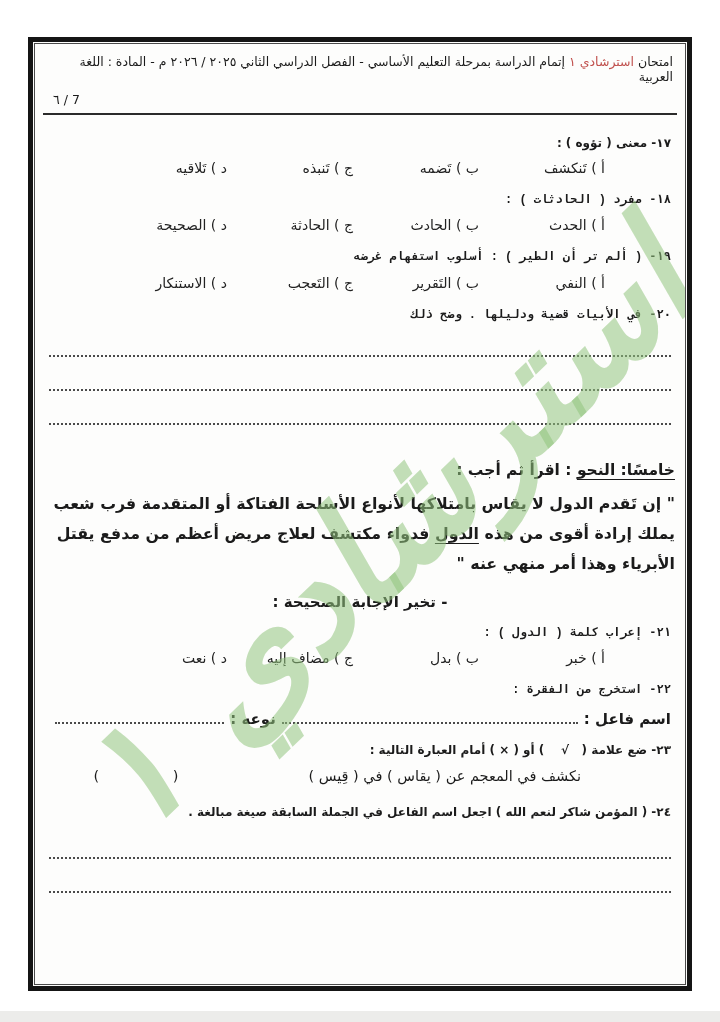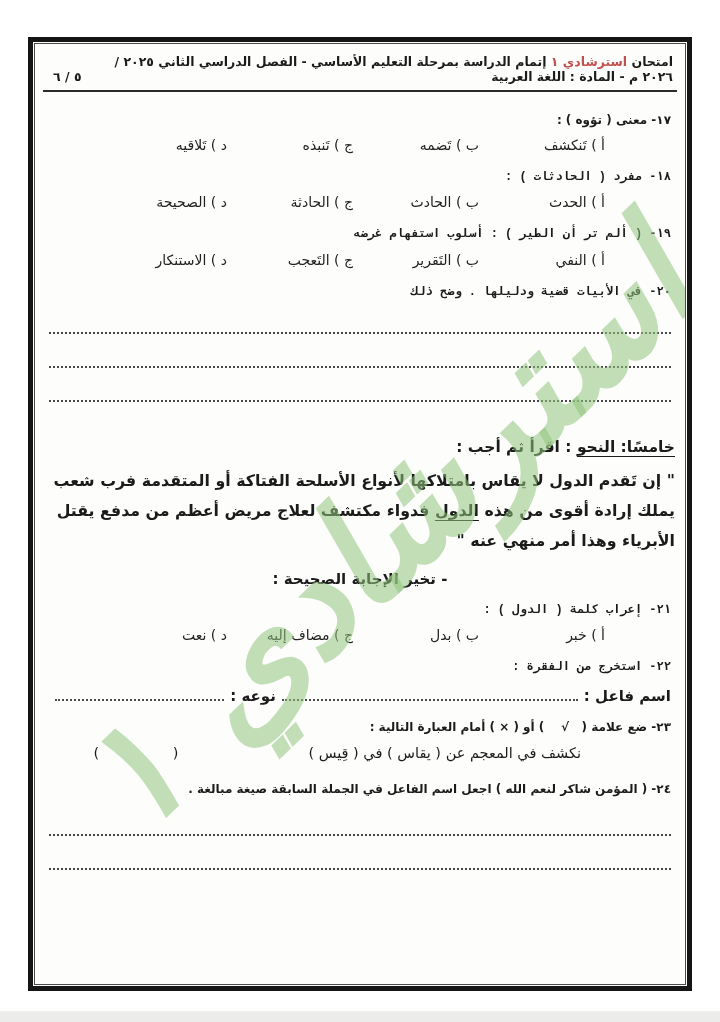--- a/index.html
+++ b/index.html
@@ -23,21 +23,21 @@
     position:absolute;top:400px;left:-60px;width:820px;
     transform:rotate(-44deg);transform-origin:center;
     font-size:150px;font-weight:bold;font-style:italic;
     color:rgba(146,196,125,0.55);text-align:center;
     pointer-events:none;z-index:5;white-space:nowrap;
   }
   .content{position:relative;z-index:2;padding:0 8px;}
   .hdr{
     display:flex;align-items:flex-end;gap:8px;
     padding:10px 4px 6px 4px;border-bottom:2px solid #2b2b2b;
-    font-size:12.5px;font-weight:bold;
+    font-size:12.5px;font-weight:normal;flex-direction:column;
   }
   .hdr-main{flex:1;}
   .hdr-red{color:#c0504d;}
   .hdr-page{white-space:nowrap;padding-left:6px;}
   .q{font-weight:bold;font-size:12px;margin:20px 6px 0 6px;line-height:1.35;}
   .q.tight{margin-top:14px;font-family:Liberation Mono, monospace;}
   .opts{
     display:grid;grid-template-columns:1fr 1fr 1fr 1fr;
     padding:9px 72px 2px 58px;font-size:14px;color:#222;
   }
@@ -74,21 +74,21 @@
   <div class="page-inner">
 
     <div class="watermark">استرشادي ١</div>
 
     <div class="content">
 
       <div class="hdr">
         <div class="hdr-main">
           <span>امتحان </span><span class="hdr-red">استرشادي ١</span><span> إتمام الدراسة بمرحلة التعليم الأساسي - الفصل الدراسي الثاني ٢٠٢٥ / ٢٠٢٦ م  -  المادة : اللغة العربية</span>
         </div>
-        <div class="hdr-page">٥ / ٦</div>
+        <div class="hdr-page">7 / ٦</div>
       </div>
 
       <div class="q">١٧- معنى ( تؤوه ) :</div>
       <div class="opts">
         <span class="opt">أ ) تَنكشف</span>
         <span class="opt">ب ) تَضمه</span>
         <span class="opt">ج ) تَنبذه</span>
         <span class="opt">د ) تَلاقيه</span>
       </div>
 

